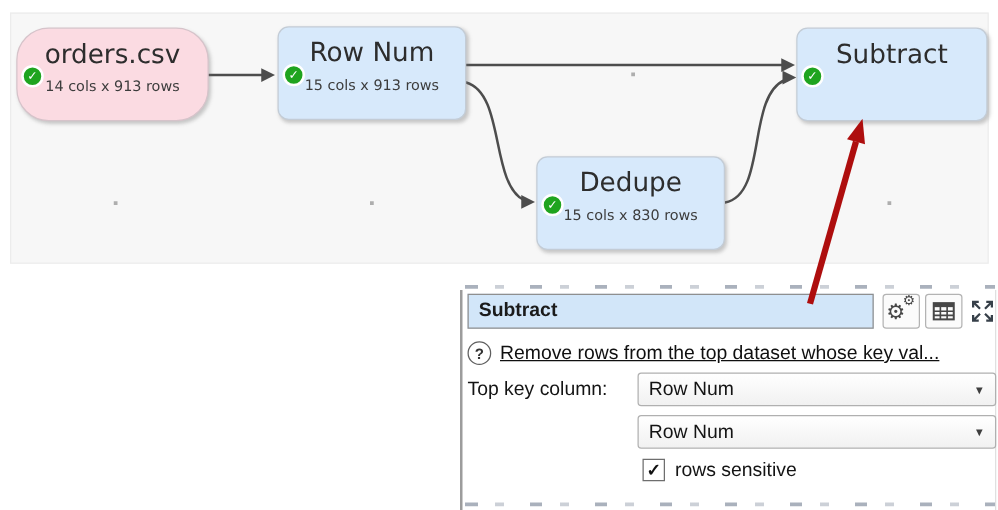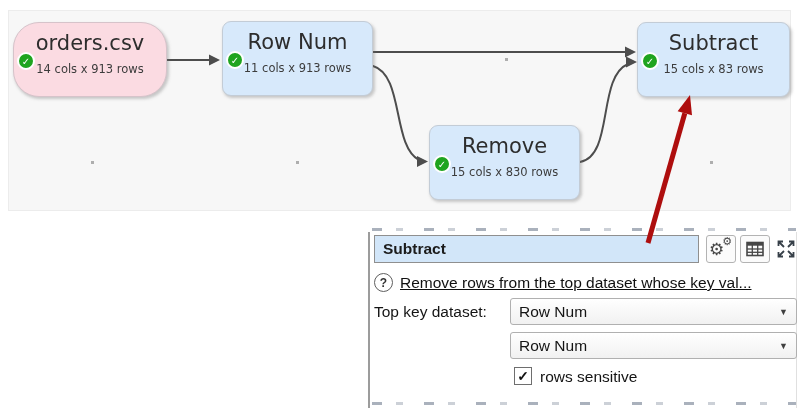--- a/index.html
+++ b/index.html
@@ -93,33 +93,32 @@
 
   <div class="node pink" style="left:13px;top:22px;width:154px;height:75px">
     <span class="check">✓</span>
     <span class="title">orders.csv</span>
     <span class="subtitle">14 cols x 913 rows</span>
   </div>
 
   <div class="node blue" style="left:222px;top:21px;width:151px;height:75px">
     <span class="check">✓</span>
     <span class="title">Row Num</span>
-    <span class="subtitle">11 cols x 913 rows</span>
+    <span class="subtitle">15 cols x 913 rows</span>
   </div>
 
   <div class="node blue" style="left:429px;top:125px;width:151px;height:75px">
     <span class="check">✓</span>
-    <span class="title">Remove</span>
+    <span class="title">Dedupe</span>
     <span class="subtitle">15 cols x 830 rows</span>
   </div>
 
   <div class="node blue" style="left:637px;top:22px;width:153px;height:75px">
     <span class="check">✓</span>
     <span class="title">Subtract</span>
-    <span class="subtitle">15 cols x 83 rows</span>
   </div>
 
   <svg id="annotation" class="layer" viewBox="0 0 798 408">
     <line x1="648" y1="243" x2="684.8" y2="113.3" stroke="#ae0e0e" stroke-width="5"></line>
     <polygon points="690,95 692,115.3 677.6,111.3" fill="#ae0e0e"></polygon>
   </svg>
 
   <div class="torn" style="left:372px;top:228px;width:424px"></div>
   <div class="torn" style="left:372px;top:402px;width:424px"></div>
 
@@ -154,21 +153,21 @@
           <path d="M13,13 L18.5,18.5 M18.5,14 L18.5,18.5 L14,18.5"></path>
         </g>
       </svg>
     </div>
 
     <div class="help-circle">
       <span>?</span>
     </div>
     <div class="help-text">Remove rows from the top dataset whose key val...</div>
 
-    <div class="f-label" style="top:71px">Top key dataset:</div>
+    <div class="f-label" style="top:71px">Top key column:</div>
     <div class="combo" style="top:66px">
       <span class="val">Row Num</span>
       <span class="arr">▼</span>
     </div>
 
     <div class="combo" style="top:100px">
       <span class="val">Row Num</span>
       <span class="arr">▼</span>
     </div>
 

